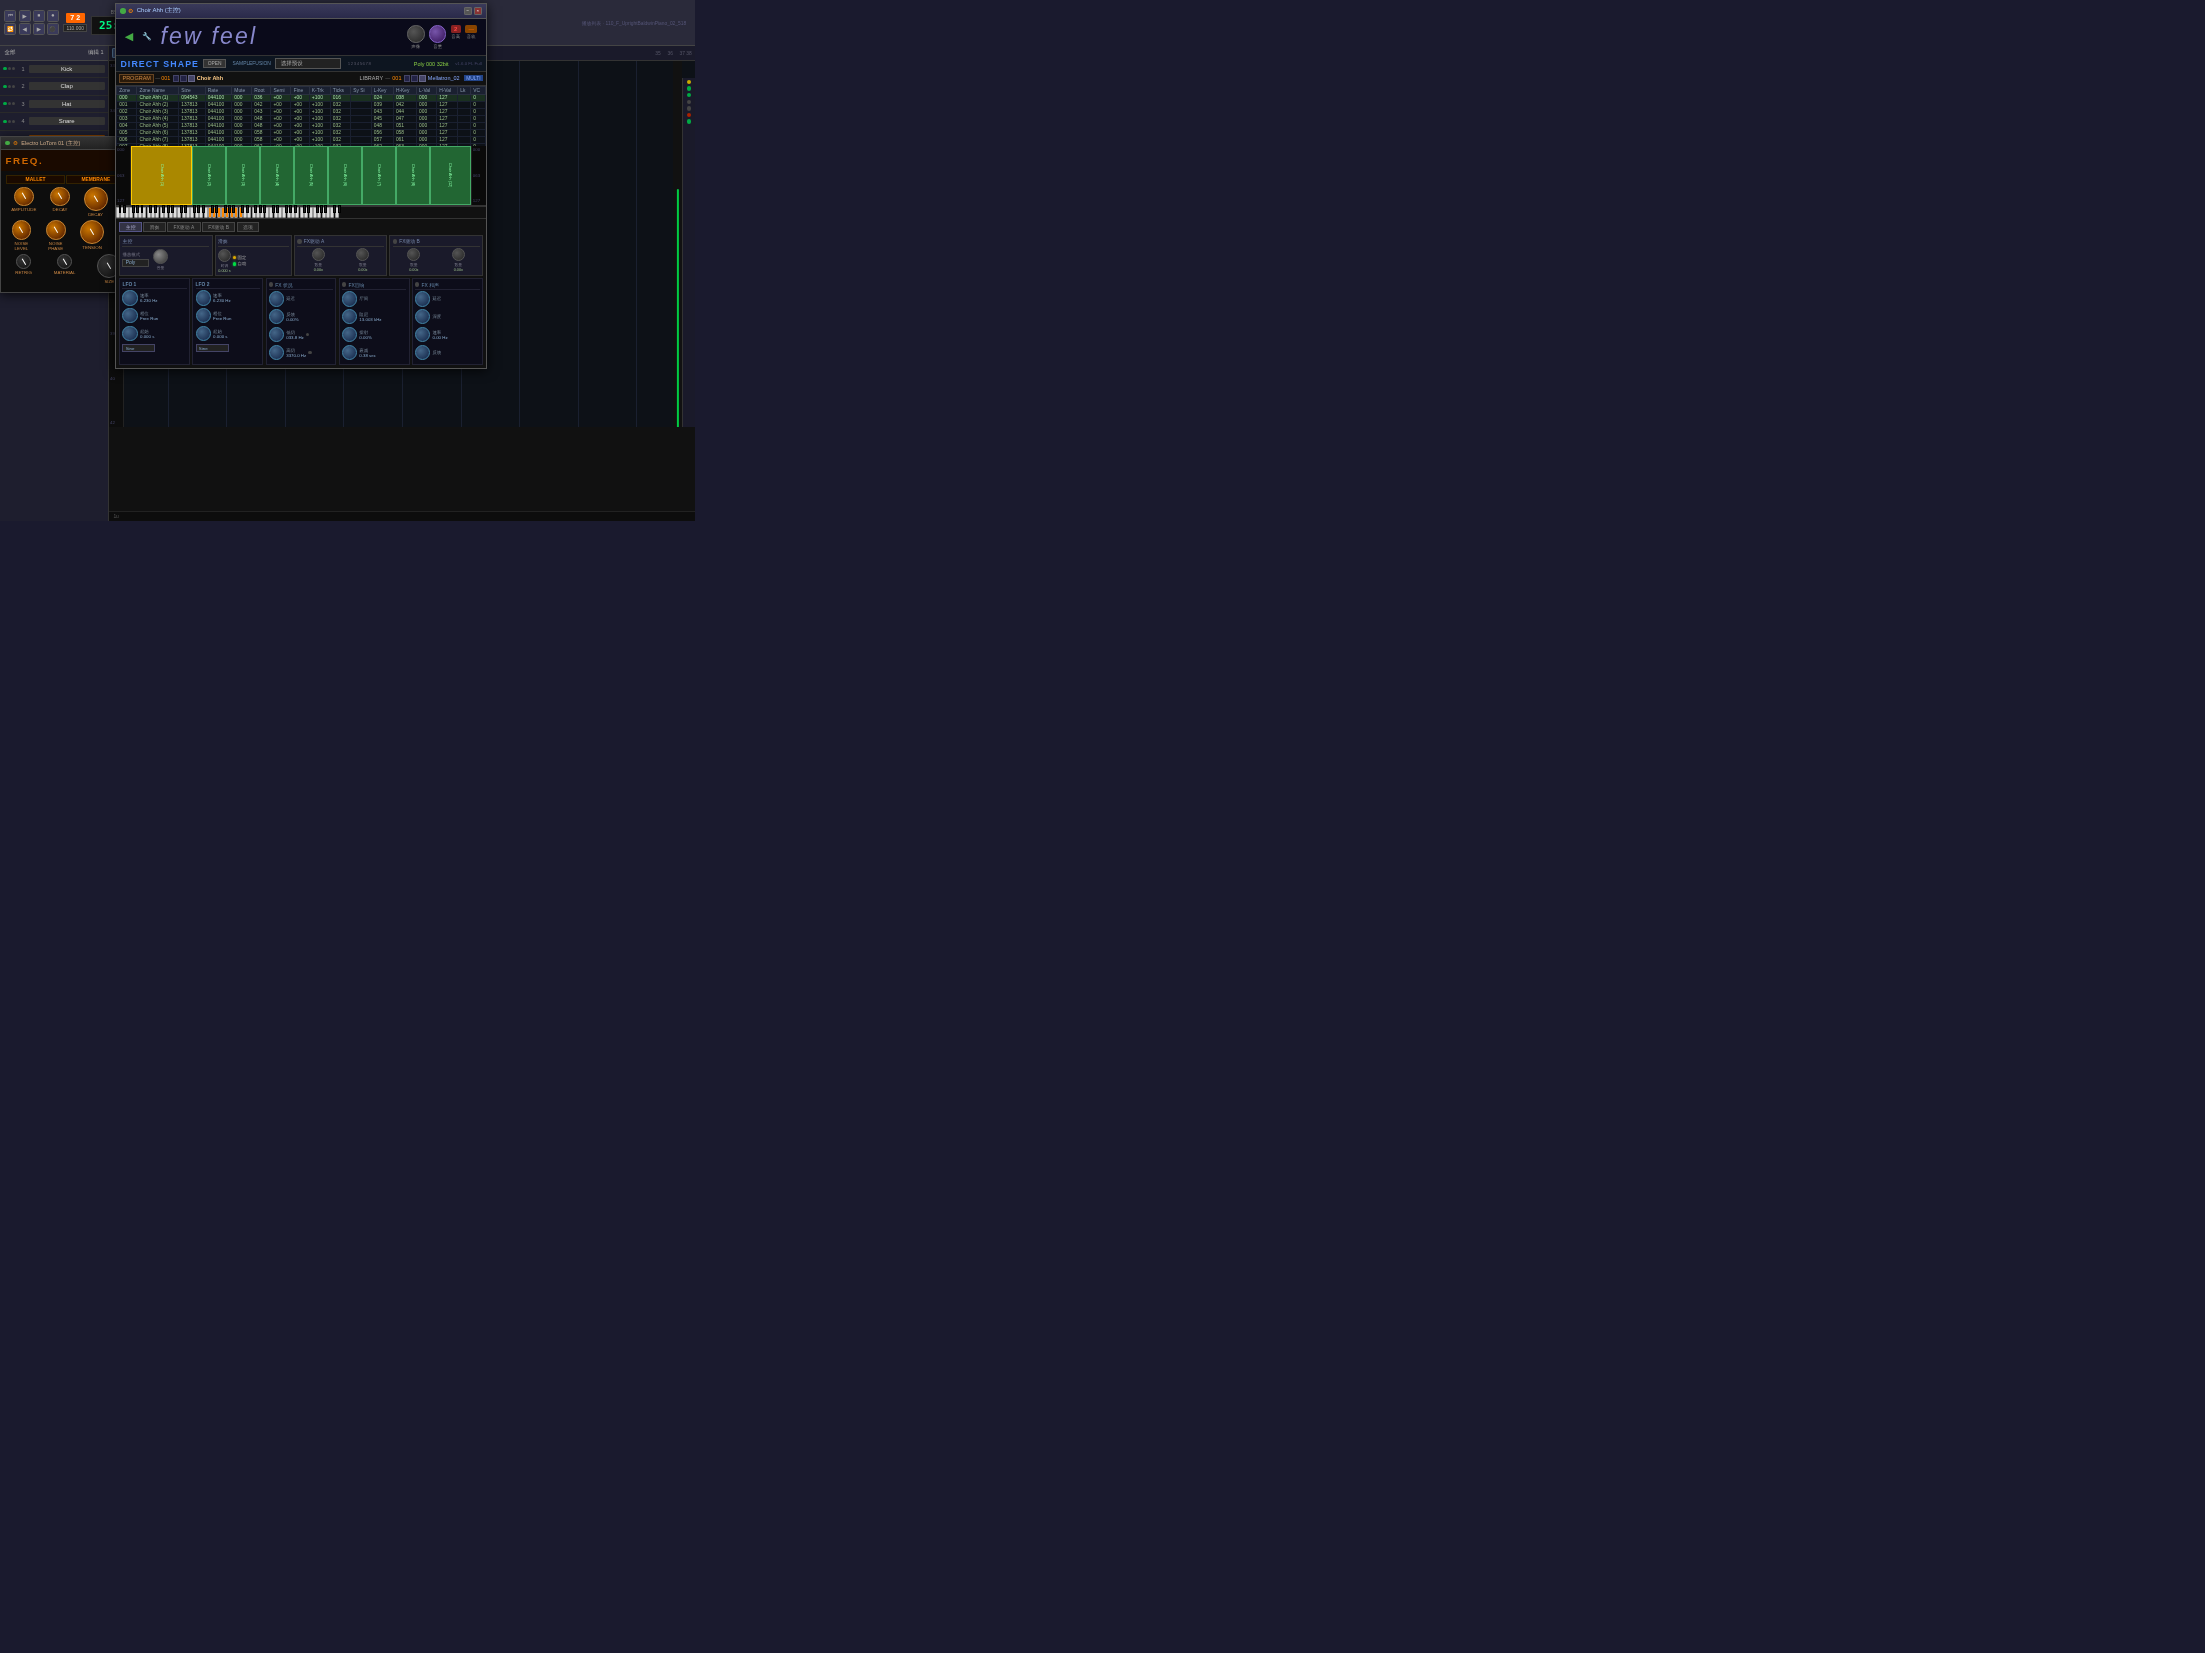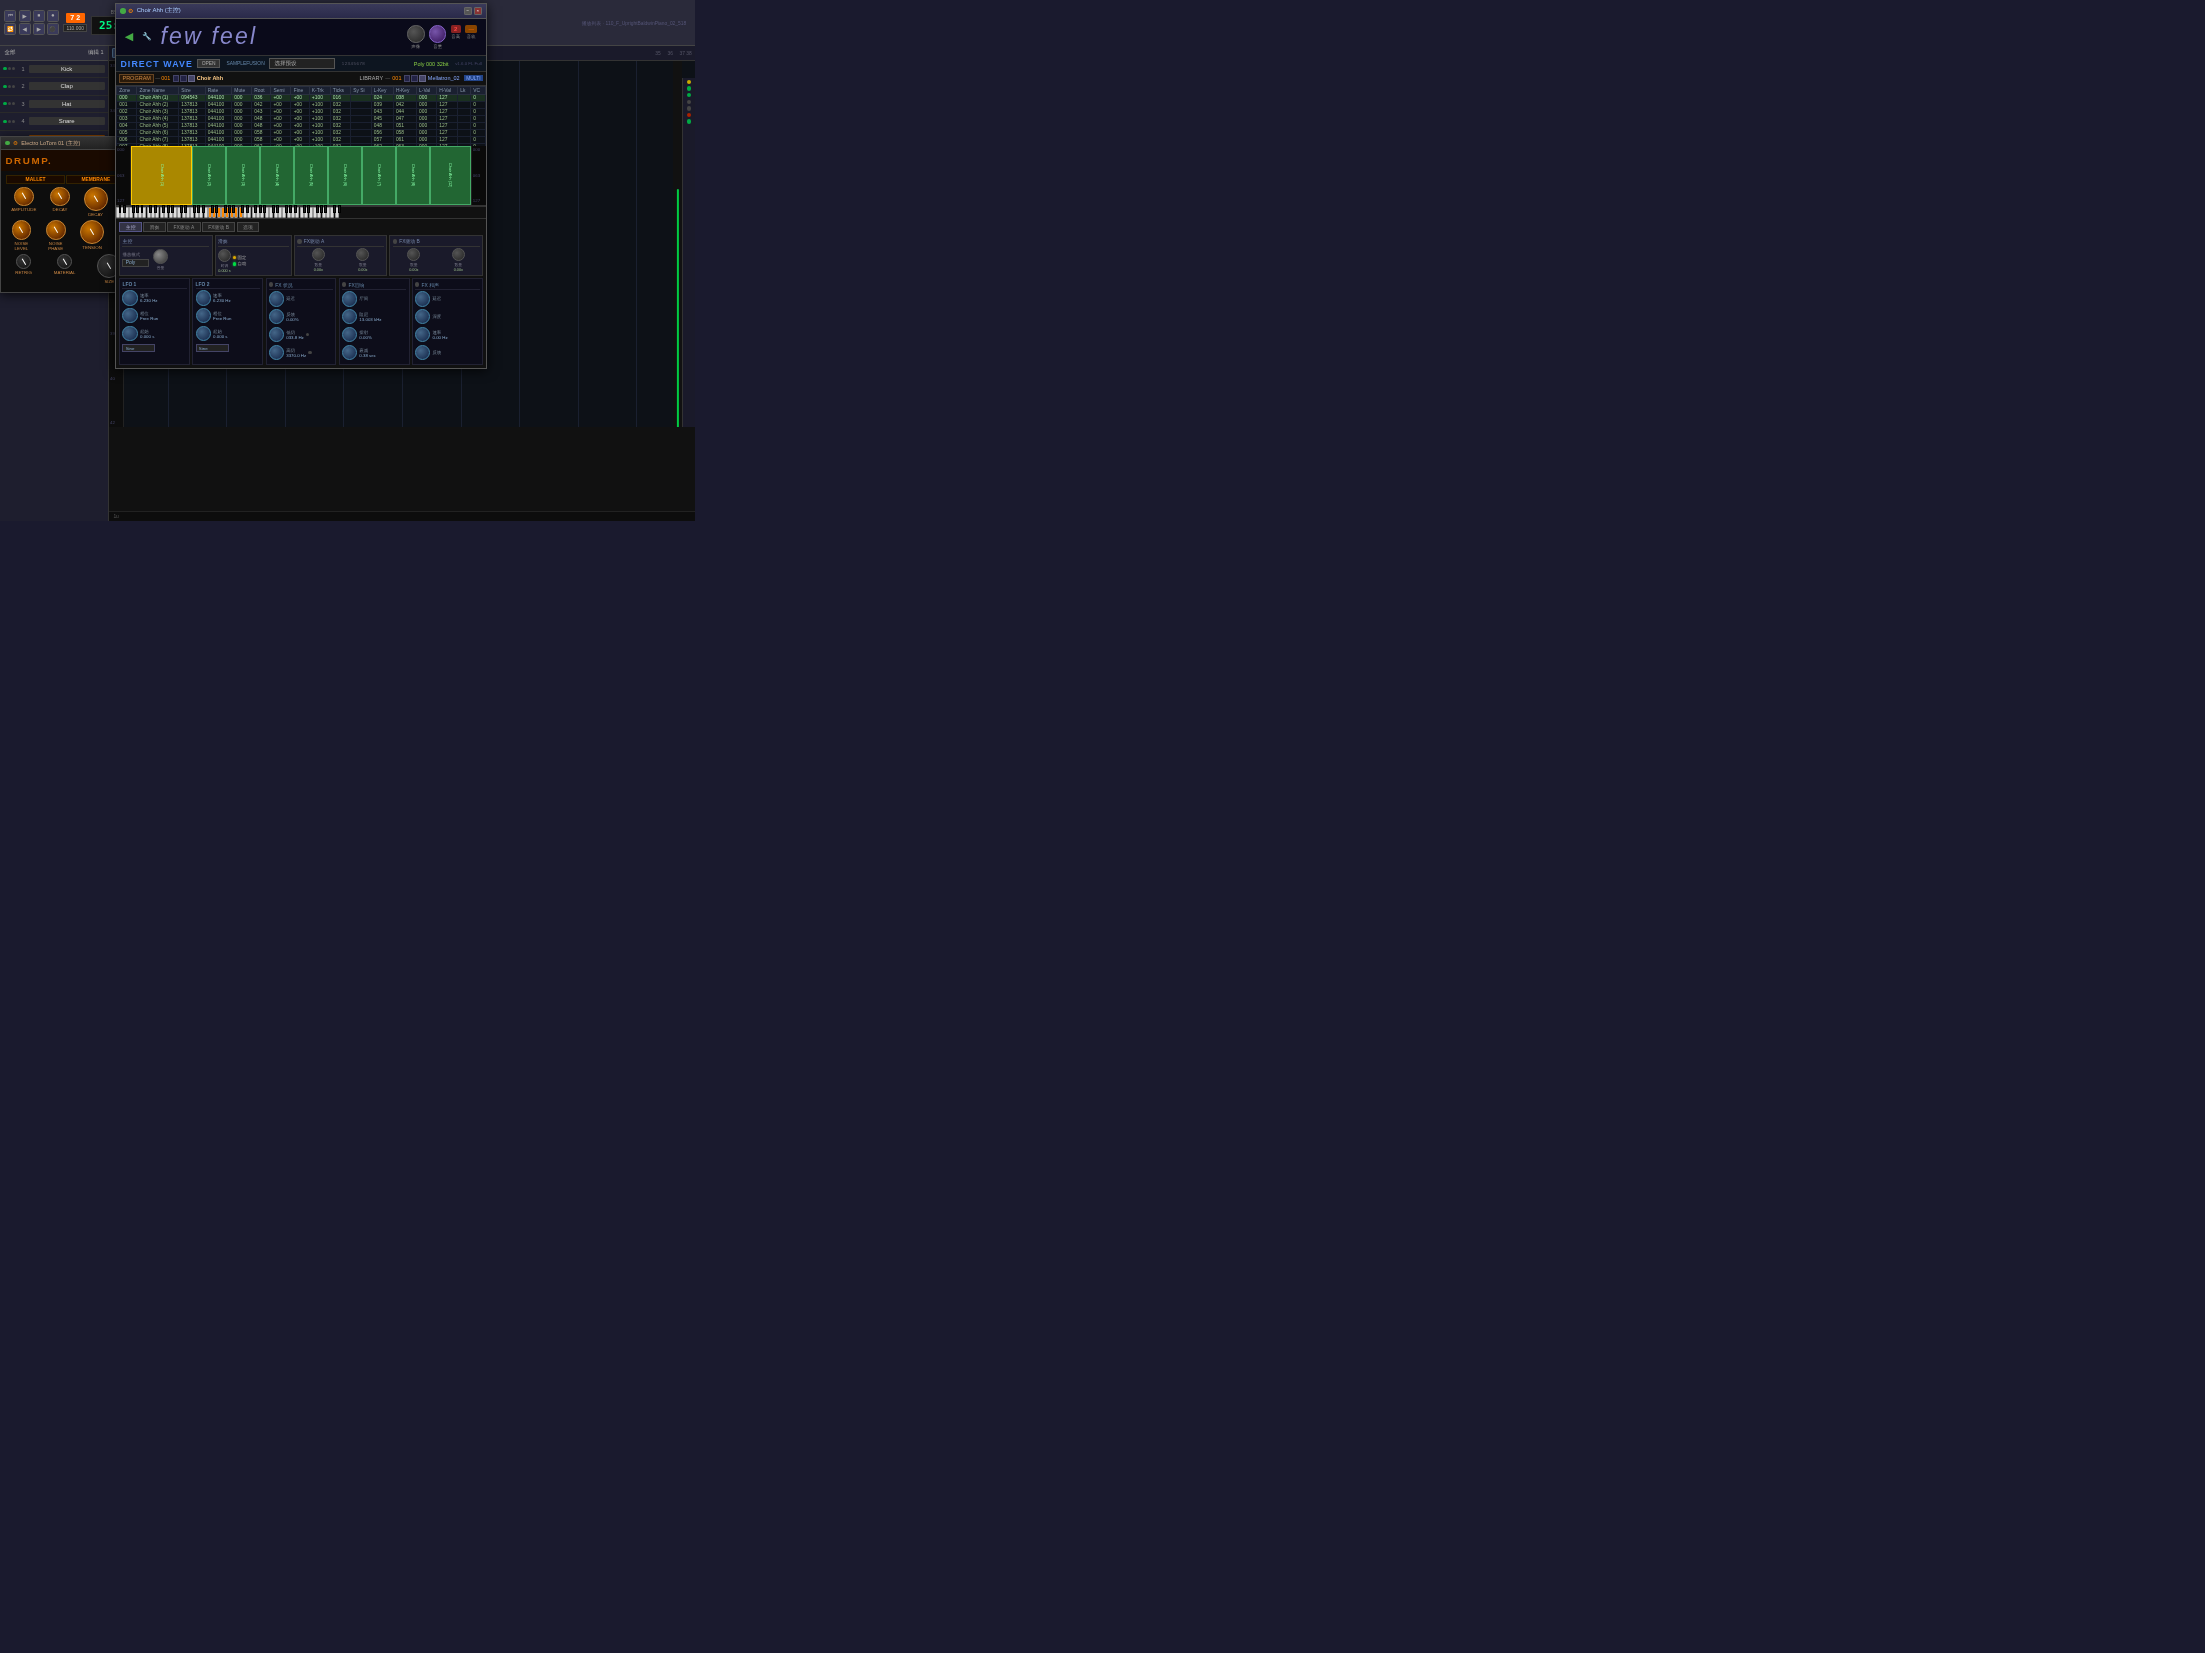--- a/index.html
+++ b/index.html
@@ -917,21 +917,21 @@
         <div style="font-size:4.4px;color:#888;">音高</div>
       </div>
       <div style="display:flex;flex-direction:column;align-items:center;gap:1.1px;">
         <div class="badge-orange">—</div>
         <div style="font-size:4.4px;color:#888;">音轨</div>
       </div>
     </div>
   </div>
 
   <div class="dw-header">
-    <div class="dw-logo">DIRECT WAVE</div>
+    <div class="dw-logo">DIRECT SHAPE</div>
     <div class="dw-open-btn">OPEN</div>
     <div style="font-size:4.9px; color:#6688aa; margin-left:2.2px;">SAMPLEFUSION</div>
     <div class="dw-dropdown">选择预设</div>
 
     <div style="display:flex; gap:0.5px; font-size:4.4px; color:#556; margin-left:2.2px;">
       <span>1</span>
       <span>2</span>
       <span>3</span>
       <span>4</span>
       <span>5</span>
@@ -1539,21 +1539,21 @@
 
 <div class="electro-window">
   <div class="ew-titlebar">
     <div style="width:4.4px;height:4.4px;background:#44aa44;border-radius:50%;"></div>
     <div style="color:#ff8800; font-size:5.5px;">⚙</div>
     <div class="ew-title">Electro LoTom 01 (主控)</div>
   </div>
 
   <div class="drump-header">
     <div>
-      <div class="drump-logo">DRUMP.</div>
+      <div class="drump-logo">FREQ.</div>
     </div>
     <div class="drump-subtitle">Electro LoTom</div>
     <div style="width:22px; height:16.4px; background:#2a0a00; border:0.5px solid #663300;">
       <svg width="22" height="16.4" viewBox="0 0 40 30">
         <path d="M0,15 Q5,5 10,15 Q15,25 20,15 Q25,5 30,15 Q35,25 40,15" stroke="#ff4400" stroke-width="1.5" fill="none"></path>
       </svg>
     </div>
   </div>
 
   <div class="synth-controls">

